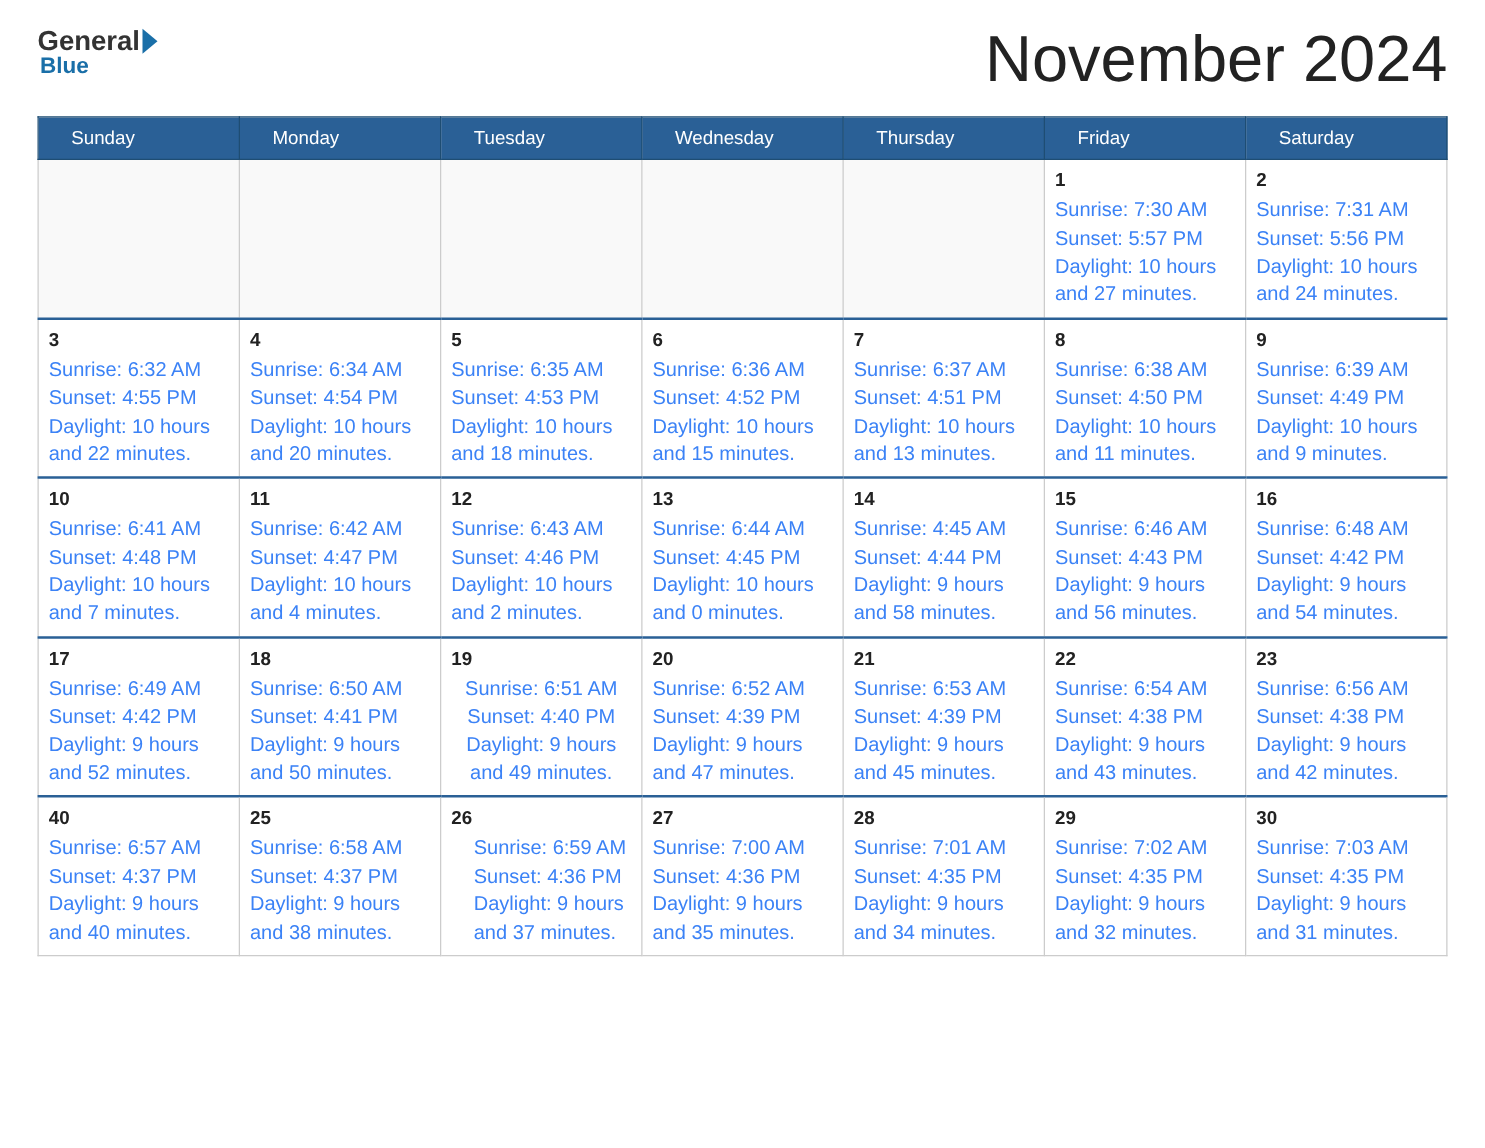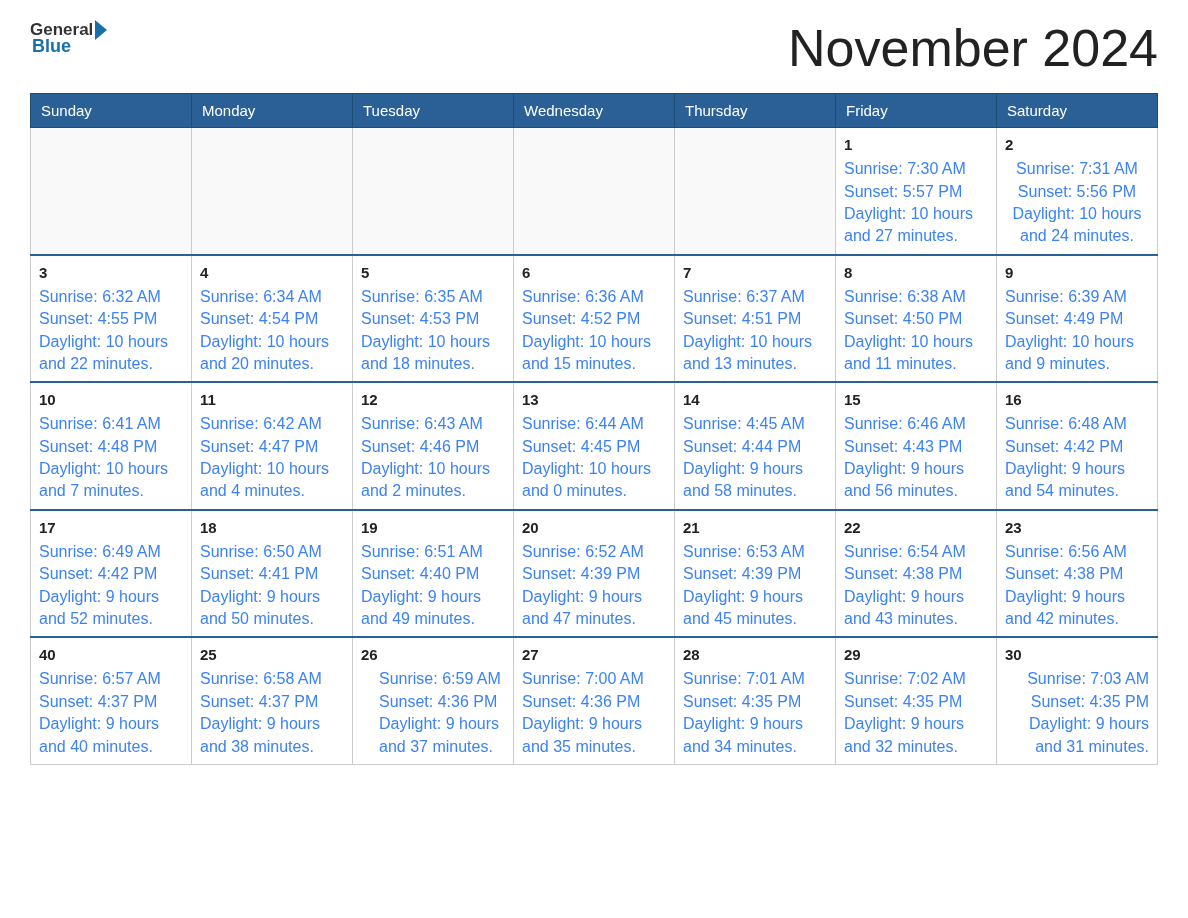--- a/index.html
+++ b/index.html
@@ -18,21 +18,21 @@
       margin-bottom: 16px;
     }
     .logo-area {
       display: flex;
       flex-direction: column;
       align-items: flex-start;
     }
     .logo-text {
       display: flex;
       align-items: center;
-      font-size: 17px;
+      font-size: 22px;
       font-weight: bold;
       color: #333;
     }
     .logo-arrow {
       width: 0;
       height: 0;
       border-left: 12px solid #1a6fa8;
       border-top: 10px solid transparent;
       border-bottom: 10px solid transparent;
       margin-left: 2px;
@@ -60,21 +60,21 @@
       margin-top: 4px;
     }
     .calendar {
       width: 100%;
       border-collapse: collapse;
       border: 1px solid #999;
     }
     .calendar th {
       background-color: #2a6096;
       color: #fff;
-      padding: 8px 10px;
+      padding: 8px 26px;
       font-size: 15px;
       font-weight: normal;
       text-align: left;
       border: 1px solid #1e4d73;
     }
     .calendar td {
       vertical-align: top;
       padding: 6px 8px;
       border: 1px solid #ccc;
       font-size: 12.5px;
@@ -137,21 +137,21 @@
         <td class="empty-cell"></td>
         <td>
           <span class="day-number">1</span>
           <div class="day-info" style="white-space: pre-line;">Sunrise: 7:30 AM
 Sunset: 5:57 PM
 Daylight: 10 hours
 and 27 minutes.</div>
         </td>
         <td>
           <span class="day-number">2</span>
-          <div class="day-info" style="white-space: pre-line; text-align: center;">Sunrise: 7:31 AM
+          <div class="day-info" style="white-space: pre-line;">Sunrise: 7:31 AM
 Sunset: 5:56 PM
 Daylight: 10 hours
 and 24 minutes.</div>
         </td>
       </tr>
       <tr class="row-divider">
         <td>
           <span class="day-number">3</span>
           <div class="day-info" style="white-space: pre-line;">Sunrise: 6:32 AM
 Sunset: 4:55 PM
@@ -262,21 +262,21 @@
         </td>
         <td>
           <span class="day-number">18</span>
           <div class="day-info" style="white-space: pre-line;">Sunrise: 6:50 AM
 Sunset: 4:41 PM
 Daylight: 9 hours
 and 50 minutes.</div>
         </td>
         <td>
           <span class="day-number">19</span>
-          <div class="day-info" style="white-space: pre-line;">Sunrise: 6:51 AM
+          <div class="day-info" style="white-space: pre-line; text-align: center;">Sunrise: 6:51 AM
 Sunset: 4:40 PM
 Daylight: 9 hours
 and 49 minutes.</div>
         </td>
         <td>
           <span class="day-number">20</span>
           <div class="day-info" style="white-space: pre-line;">Sunrise: 6:52 AM
 Sunset: 4:39 PM
 Daylight: 9 hours
 and 47 minutes.</div>
@@ -341,20 +341,20 @@
         </td>
         <td>
           <span class="day-number">29</span>
           <div class="day-info" style="white-space: pre-line;">Sunrise: 7:02 AM
 Sunset: 4:35 PM
 Daylight: 9 hours
 and 32 minutes.</div>
         </td>
         <td>
           <span class="day-number">30</span>
-          <div class="day-info" style="white-space: pre-line; text-align: right;">Sunrise: 7:03 AM
+          <div class="day-info" style="white-space: pre-line;">Sunrise: 7:03 AM
 Sunset: 4:35 PM
 Daylight: 9 hours
 and 31 minutes.</div>
         </td>
       </tr>
     </tbody>
 </table>
 
 </body></html>

